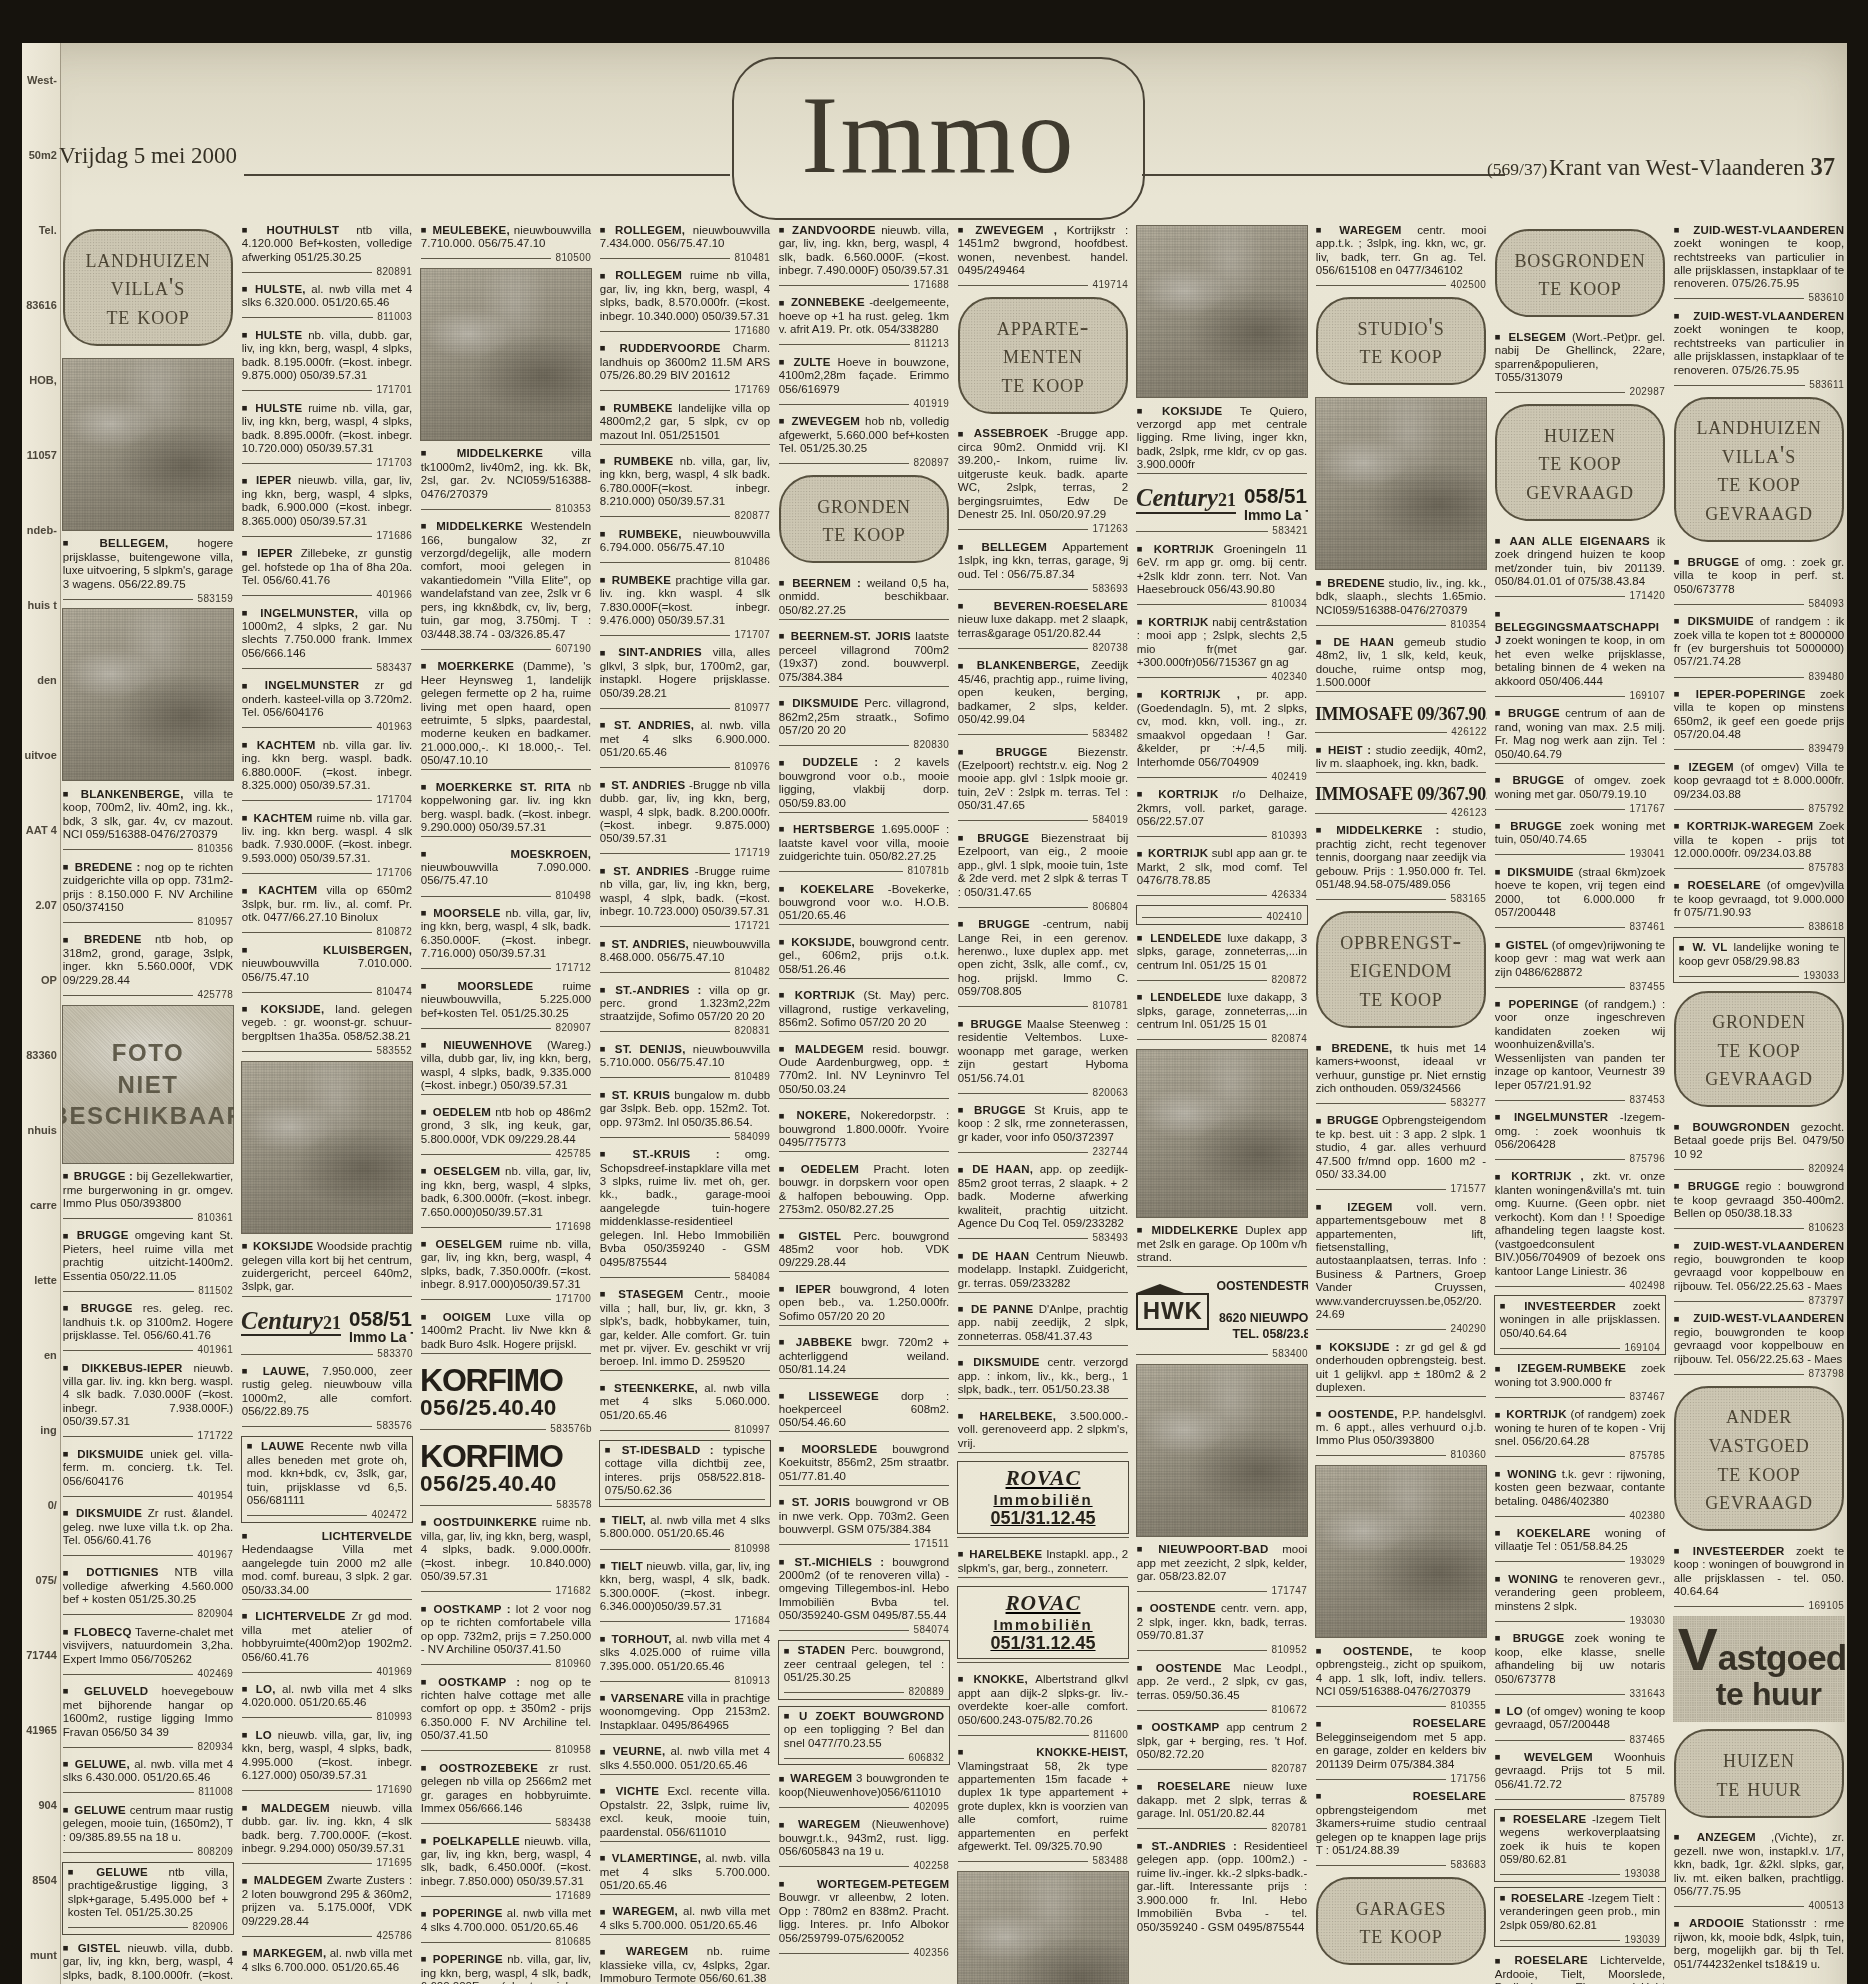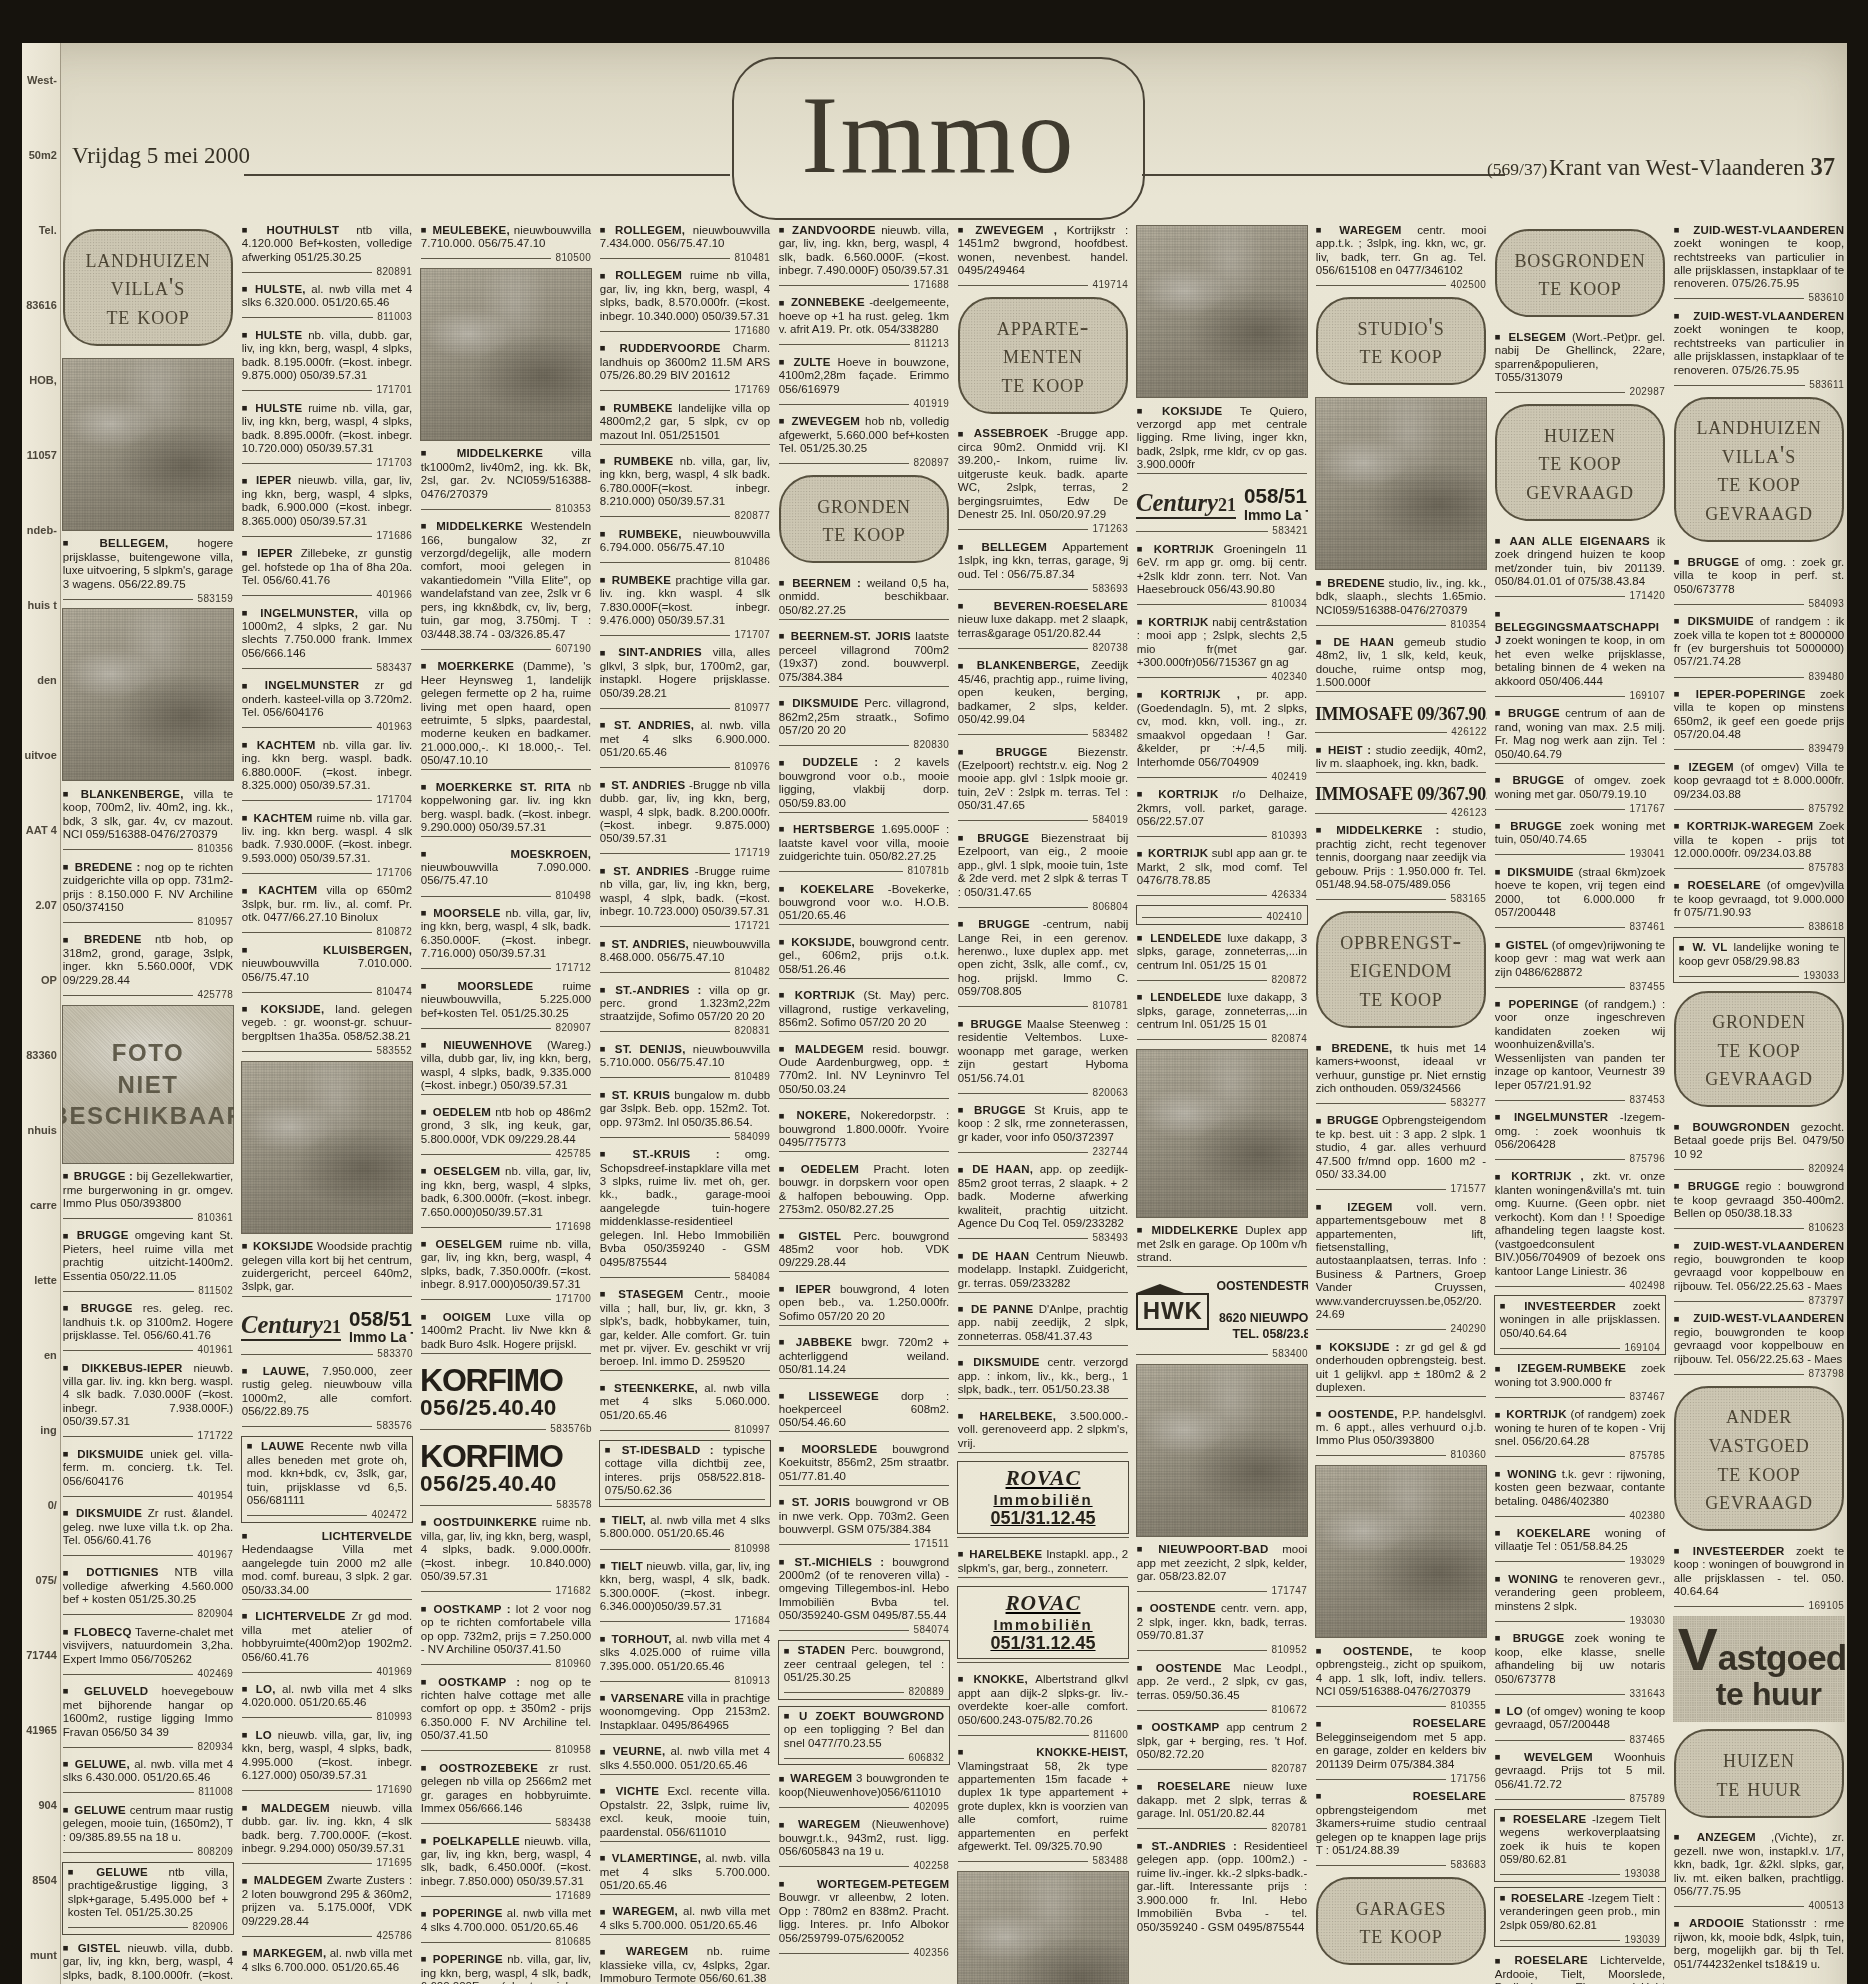--- a/index.html
+++ b/index.html
@@ -4,21 +4,21 @@
 <style>
   html,body{margin:0;padding:0;}
   body{width:1869px;height:2626px;position:relative;background:#16130d;font-family:"Liberation Sans",sans-serif;overflow:hidden;}
   #paper{position:absolute;left:22px;top:43px;width:1825px;height:2550px;
     background:linear-gradient(180deg,#d9d4c0,#e9e5d4 6%,#ebe7d6 60%,#e6e2d0 94%,#d8d3bf);
     box-shadow:inset 0 0 48px rgba(90,80,55,.25);}
   #sliver{position:absolute;left:0;top:0;width:38px;height:2550px;overflow:hidden;
     border-right:1.2px solid rgba(96,86,62,.55);background:linear-gradient(90deg,#efeadb,#e4dfcd);}
   .frag{font-size:11px;font-weight:700;color:#4c463a;text-align:right;padding-right:3.2px;line-height:75px;white-space:nowrap;}
   
-  .hdr-date{position:absolute;left:50px;top:100px;font-family:"Liberation Serif",serif;font-size:23px;color:#353024;}
+  .hdr-date{position:absolute;left:37px;top:100px;font-family:"Liberation Serif",serif;font-size:23px;color:#353024;}
   .hrule{position:absolute;top:131px;height:2.4px;background:#4a4437;}
   #rule-l{left:222px;width:486px;} #rule-r{left:1120px;width:363px;}
   #immobox{position:absolute;left:710px;top:13.5px;width:409px;height:159px;border:2.8px solid #4a4437;border-radius:44px;
     display:flex;align-items:center;justify-content:center;}
   #immobox .t{font-family:"Liberation Serif",serif;font-size:111px;color:#3f3a2e;letter-spacing:2.4px;line-height:1;margin-top:-7.1px;}
   .hdr-right{position:absolute;top:110px;right:12px;font-family:"Liberation Serif",serif;color:#353024;white-space:nowrap;}
   .hdr-right .iss{font-size:17.5px;} .hdr-right .paper-name{font-size:23px;} .hdr-right .pageno{font-size:24.6px;font-weight:700;}
   
   .col{position:absolute;top:179px;width:172px;height:2354px;overflow:hidden;}
   .col::after{content:"";position:absolute;right:-4.4px;top:0;bottom:0;width:0.8px;background:rgba(120,110,85,.35);}
@@ -48,21 +48,21 @@
       repeating-linear-gradient(0deg,rgba(0,0,0,.07) 0 0.8px,transparent 0.8px 1.6px),
       repeating-linear-gradient(90deg,rgba(0,0,0,.05) 0 0.8px,transparent 0.8px 1.6px),
       linear-gradient(160deg,#b3ad9c,#928c7c 60%,#7f7969);}
   .photo.nofoto{display:flex;flex-direction:column;align-items:center;justify-content:center;
     background:
       repeating-linear-gradient(45deg,rgba(70,64,48,.08) 0 1.2px,transparent 1.2px 2.4px),
       radial-gradient(119px 64px at 50% 30%,rgba(255,255,255,.5),transparent 80%),
       linear-gradient(170deg,#c7c2b0,#b1ab99);}
   .nf{font-weight:700;font-size:24px;color:#55503f;letter-spacing:1.6px;line-height:1.3;opacity:.9;text-align:center;}
   
-  .b-c21{display:flex;align-items:center;gap:8px;padding:3.2px 0 0.8px;}
+  .b-c21{display:flex;align-items:flex-start;gap:8px;padding:3.2px 0 0.8px;}
   .c21w{font-family:"Liberation Serif",serif;font-weight:700;font-style:italic;font-size:24.6px;color:#2c2820;
     border-bottom:2.8px solid #2c2820;line-height:.95;padding-bottom:2.4px;white-space:nowrap;}
   .c21n{font-size:18px;font-style:normal;}
   .c21r{display:flex;flex-direction:column;}
   .c21phone{font-weight:800;font-size:20.6px;color:#232019;line-height:1;}
   .c21name{font-weight:700;font-size:14px;color:#232019;}
   .b-korfimo{padding:2.4px 0 0;}
   .kf1{font-weight:900;font-size:32px;letter-spacing:-1.2px;line-height:.95;color:#231f18;}
   .kf2{font-weight:800;font-size:22.6px;letter-spacing:0.4px;color:#231f18;}
   .b-immosafe{display:flex;align-items:center;gap:4.8px;padding:2.4px 0 0;}

